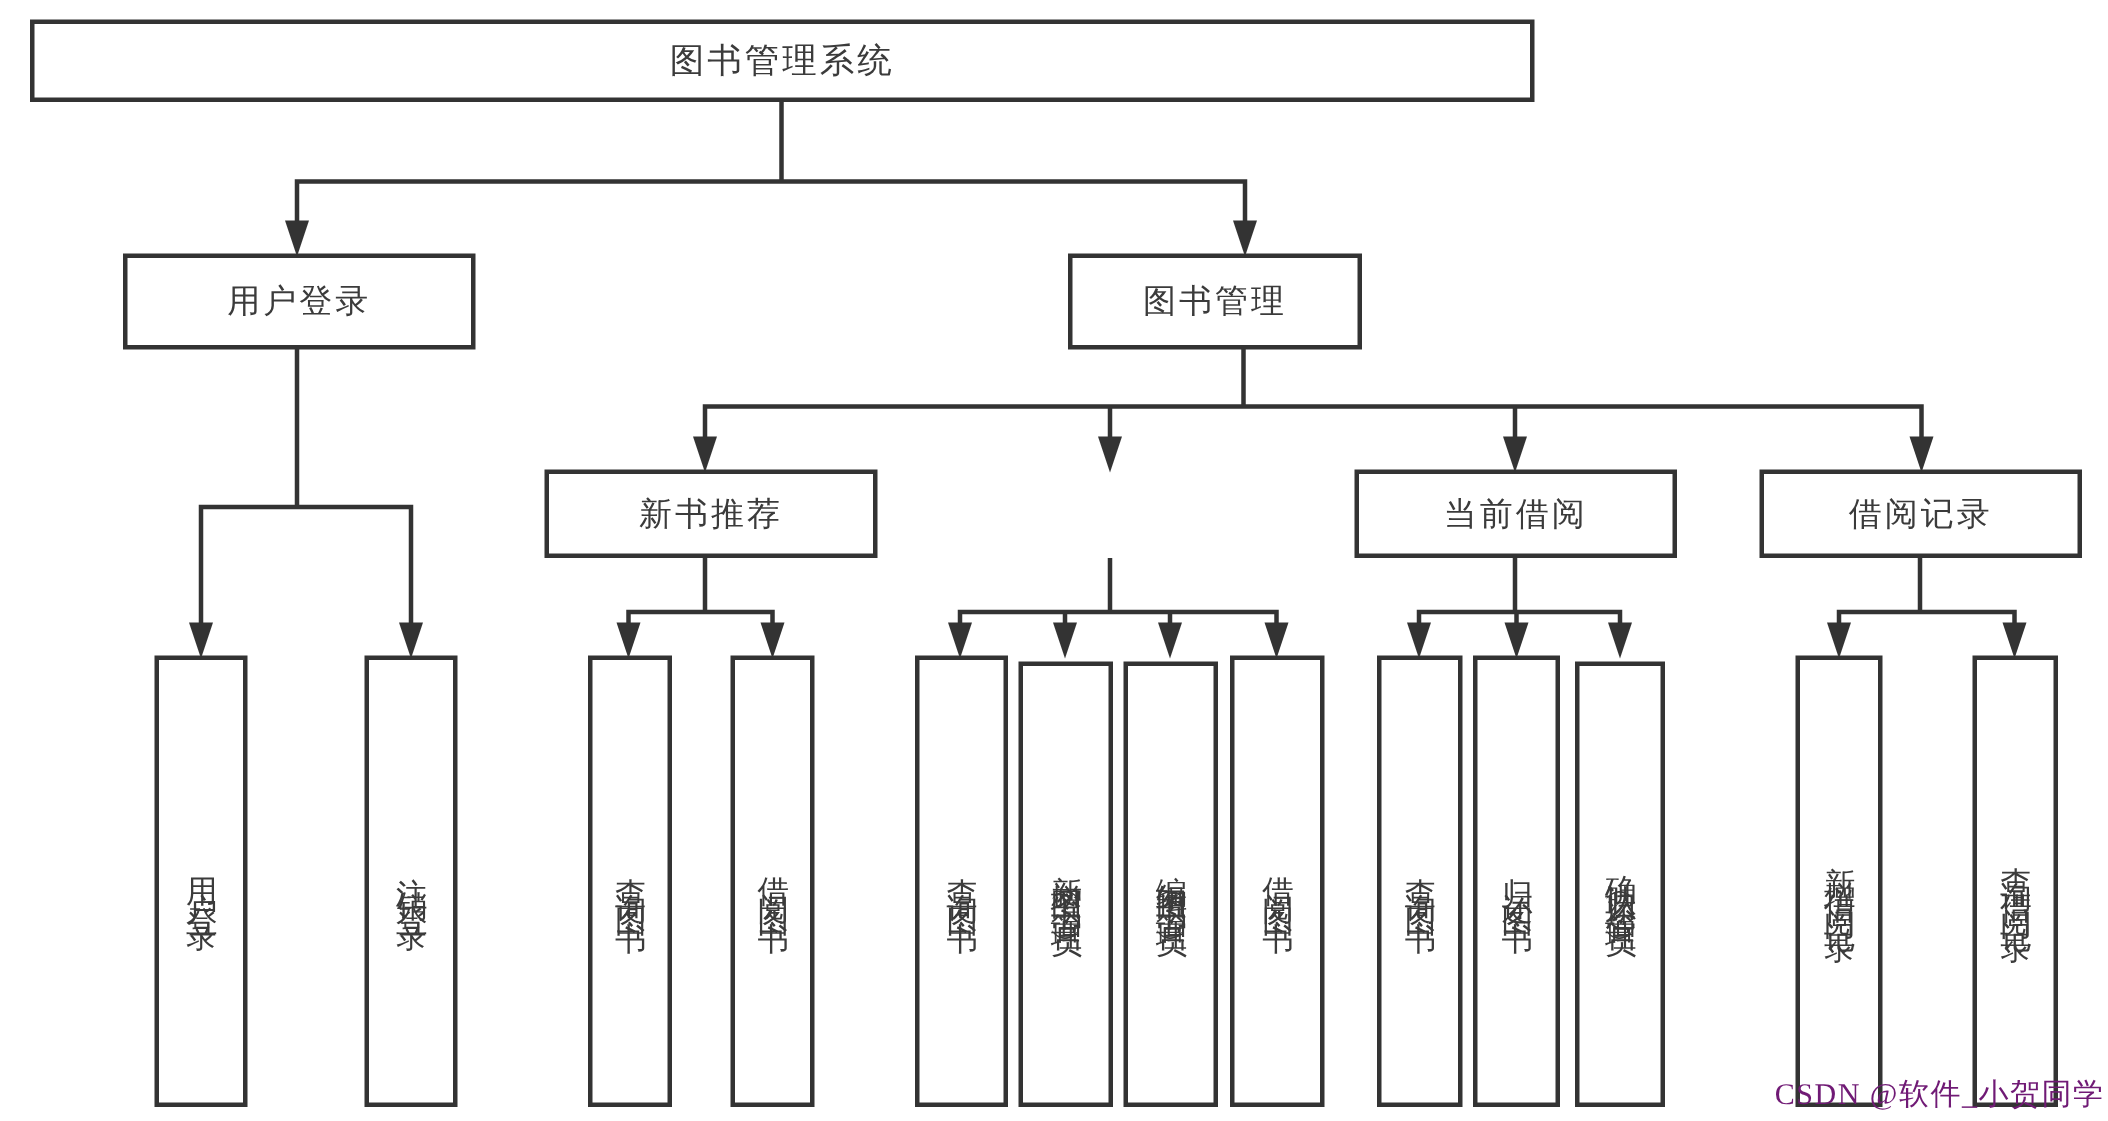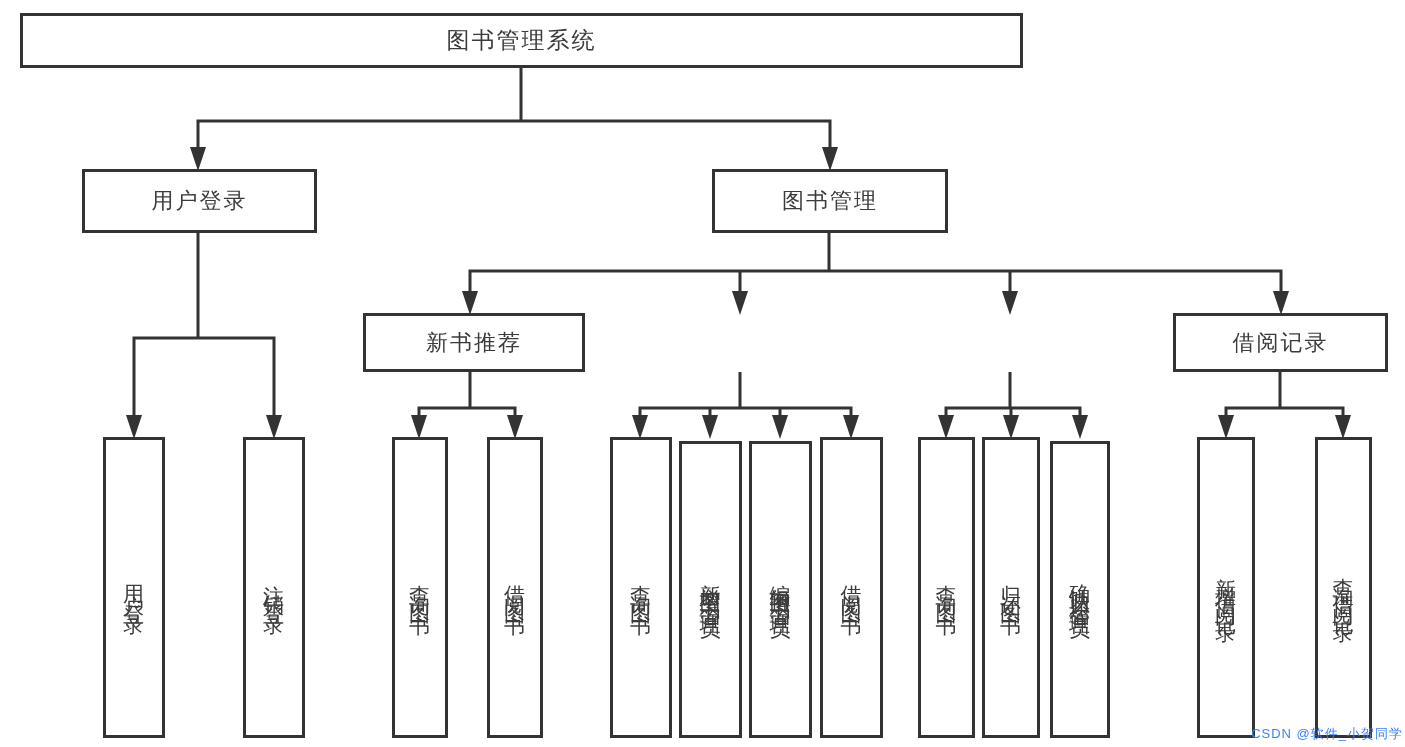--- a/index.html
+++ b/index.html
@@ -46,24 +46,25 @@
     letter-spacing: 10px;
   }
   .leaf.mid  { letter-spacing: 9px; }
   .leaf.long { letter-spacing: 5px; }
 
   .watermark {
     position: absolute;
     right: 2px;
     bottom: 4px;
     z-index: 5;
-    color: #3b82f6;
-    font-size: 13px;
+    color: #701a75;
+    font-size: 20px;
     letter-spacing: 1px;
     pointer-events: none;
+    font-family: Liberation Serif, serif;
   }
 </style>
 </head>
 <body>
 
 <div class="canvas">
 
   <svg class="connectors" width="1405" height="747" viewBox="0 0 1405 747">
     <g stroke="#333333" stroke-width="3" fill="none">
       <path d="M521 67 V121 M196.5 121 H831.5 M198 119.5 V150 M830 119.5 V150"></path>
@@ -93,23 +94,24 @@
       <polygon points="1003,415 1019,415 1011,439"></polygon>
       <polygon points="1072,415 1088,415 1080,439"></polygon>
       <polygon points="1218,415 1234,415 1226,439"></polygon>
       <polygon points="1335,415 1351,415 1343,439"></polygon>
     </g>
   </svg>
 
   <div class="node root" style="left:20px; top:13px; width:1003px; height:55px;">图书管理系统</div>
 
   <div class="node" style="left:82px; top:169px; width:235px; height:64px;">用户登录</div>
-  <div class="node" style="left:712px; top:169px; width:236px; height:64px;">图书管理</div>
+  <div class="node" style="left:712px; top:169px; width:196px; height:64px;">图书管理</div>
 
   <div class="node" style="left:363px; top:313px; width:222px; height:59px;">新书推荐</div>
+  <div class="node" style="left:903px; top:313px; width:215px; height:59px;">当前借阅</div>
   <div class="node" style="left:1173px; top:313px; width:215px; height:59px;">借阅记录</div>
 
   <div class="node leaf" style="left:103px; top:437px; width:62px; height:301px;">用户登录</div>
   <div class="node leaf" style="left:243px; top:437px; width:62px; height:301px;">注销登录</div>
 
   <div class="node leaf" style="left:392px; top:437px; width:56px; height:301px;">查询图书</div>
   <div class="node leaf" style="left:487px; top:437px; width:56px; height:301px;">借阅图书</div>
 
   <div class="node leaf" style="left:610px; top:437px; width:62px; height:301px;">查询图书</div>
   <div class="node leaf long" style="left:679px; top:441px; width:63px; height:297px;">新增图书（管理员）</div>

